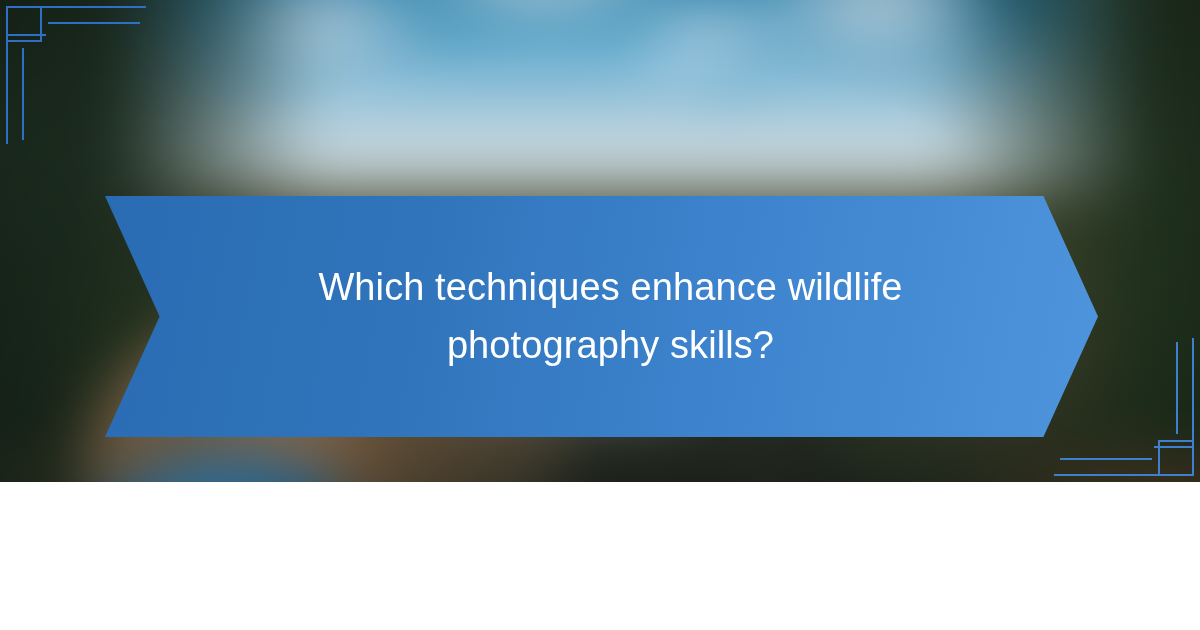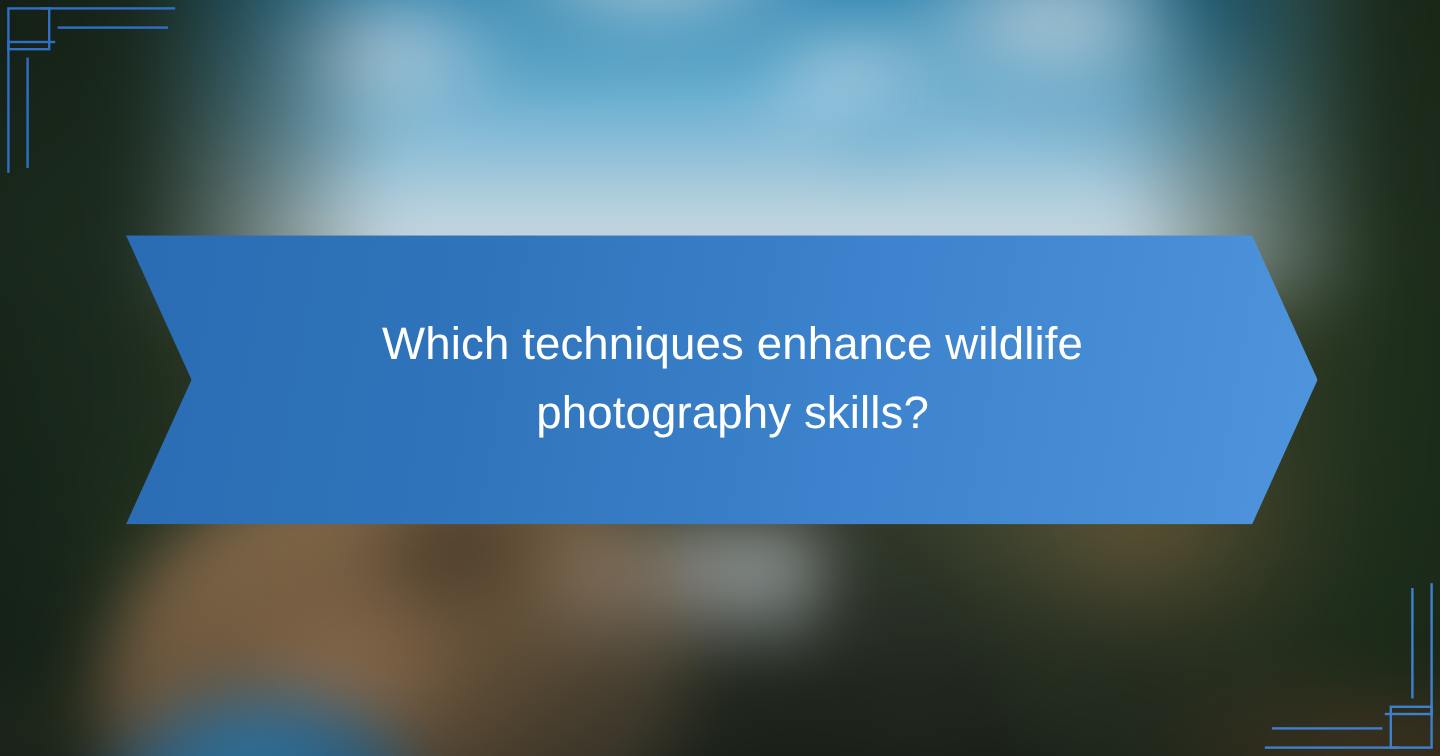--- a/index.html
+++ b/index.html
@@ -5,21 +5,21 @@
   * { margin:0; padding:0; box-sizing:border-box; }
   html, body {
     width:1200px; height:630px;
     overflow:hidden;
     font-family:"Liberation Sans", sans-serif;
   }
 
   .stage {
     position:relative;
     width:1200px;
-    height:630px;
+    height:482px;
     overflow:hidden;
     background:#1a2420;
   }
 
   
   .photo {
     position:absolute;
     inset:-60px;
     filter:blur(26px) saturate(1.05);
     transform:scale(1.06);

